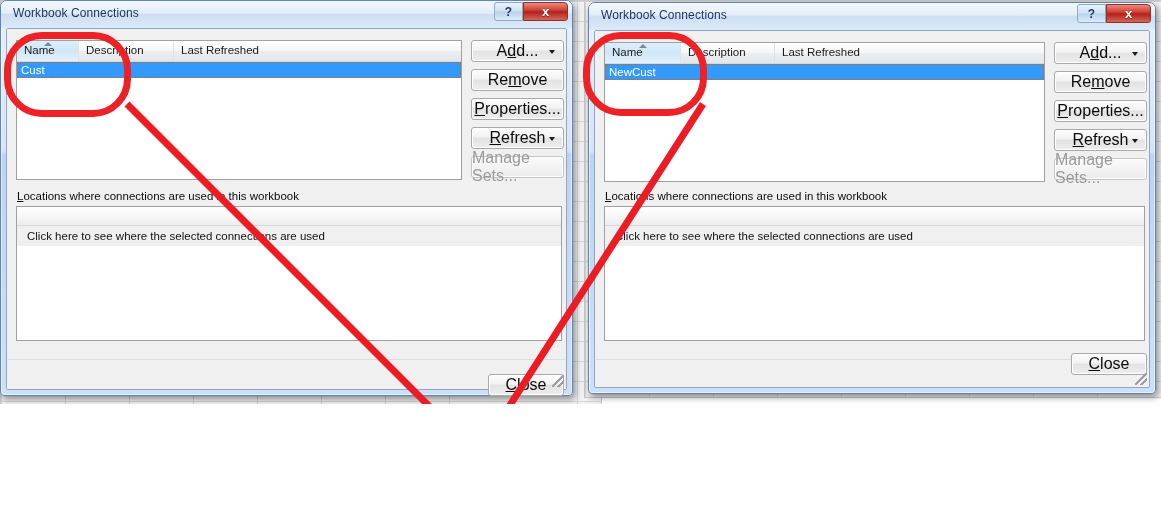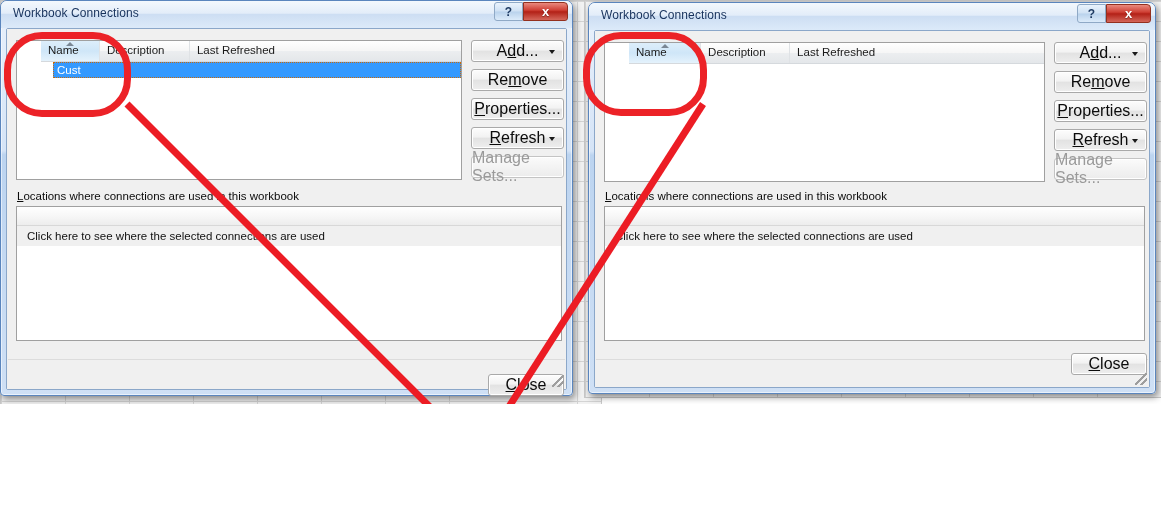--- a/index.html
+++ b/index.html
@@ -105,21 +105,20 @@
     background: #ffffff;
     border: 1px solid #a0a0a0;
     box-sizing: border-box;
     overflow: hidden;
   }
   .lv-header {
     display: flex;
     height: 20px;
     background: linear-gradient(to bottom, #ffffff 0%, #f6f6f6 48%, #eceef0 50%, #e4e7ea 100%);
     border-bottom: 1px solid #d5d9dd;
-    margin-left: 24px;
   }
   .lv-col {
     position: relative;
     font-size: 11.5px;
     color: #1a1a1a;
     padding: 3px 0 0 7px;
     box-sizing: border-box;
     border-right: 1px solid #dfe2e5;
     white-space: nowrap;
   }
@@ -135,21 +134,20 @@
     border-right: 4px solid transparent;
     border-bottom: 4px solid #7a8795;
   }
   .lv-row {
     height: 16px;
     display: flex;
     align-items: center;
     font-size: 11.5px;
     padding-left: 4px;
     box-sizing: border-box;
-    margin-left: 36px;
   }
   .lv-row.selected {
     background: #3399ff;
     color: #ffffff;
     outline: 1px dotted #c8690a;
     outline-offset: -1px;
   }
 
   
   .btn {
@@ -347,20 +345,23 @@
               <span class="sort-arrow"></span>
               <span>Name</span>
             </div>
             <div class="lv-col" style="width:94px;">
               <span>Description</span>
             </div>
             <div class="lv-col" style="width:269px; border-right:none;">
               <span>Last Refreshed</span>
             </div>
           </div>
+          <div class="lv-row selected">
+            <span>NewCust</span>
+          </div>
         </div>
 
         <div class="btn" style="left:459px; top:11px; width:93px;">
           <span>A<u class="acc">d</u>d...</span>
           <span class="dd-arrow"></span>
         </div>
         <div class="btn" style="left:459px; top:40px; width:93px;">
           <span>Re<u class="acc">m</u>ove</span>
         </div>
         <div class="btn" style="left:459px; top:69px; width:93px;">

